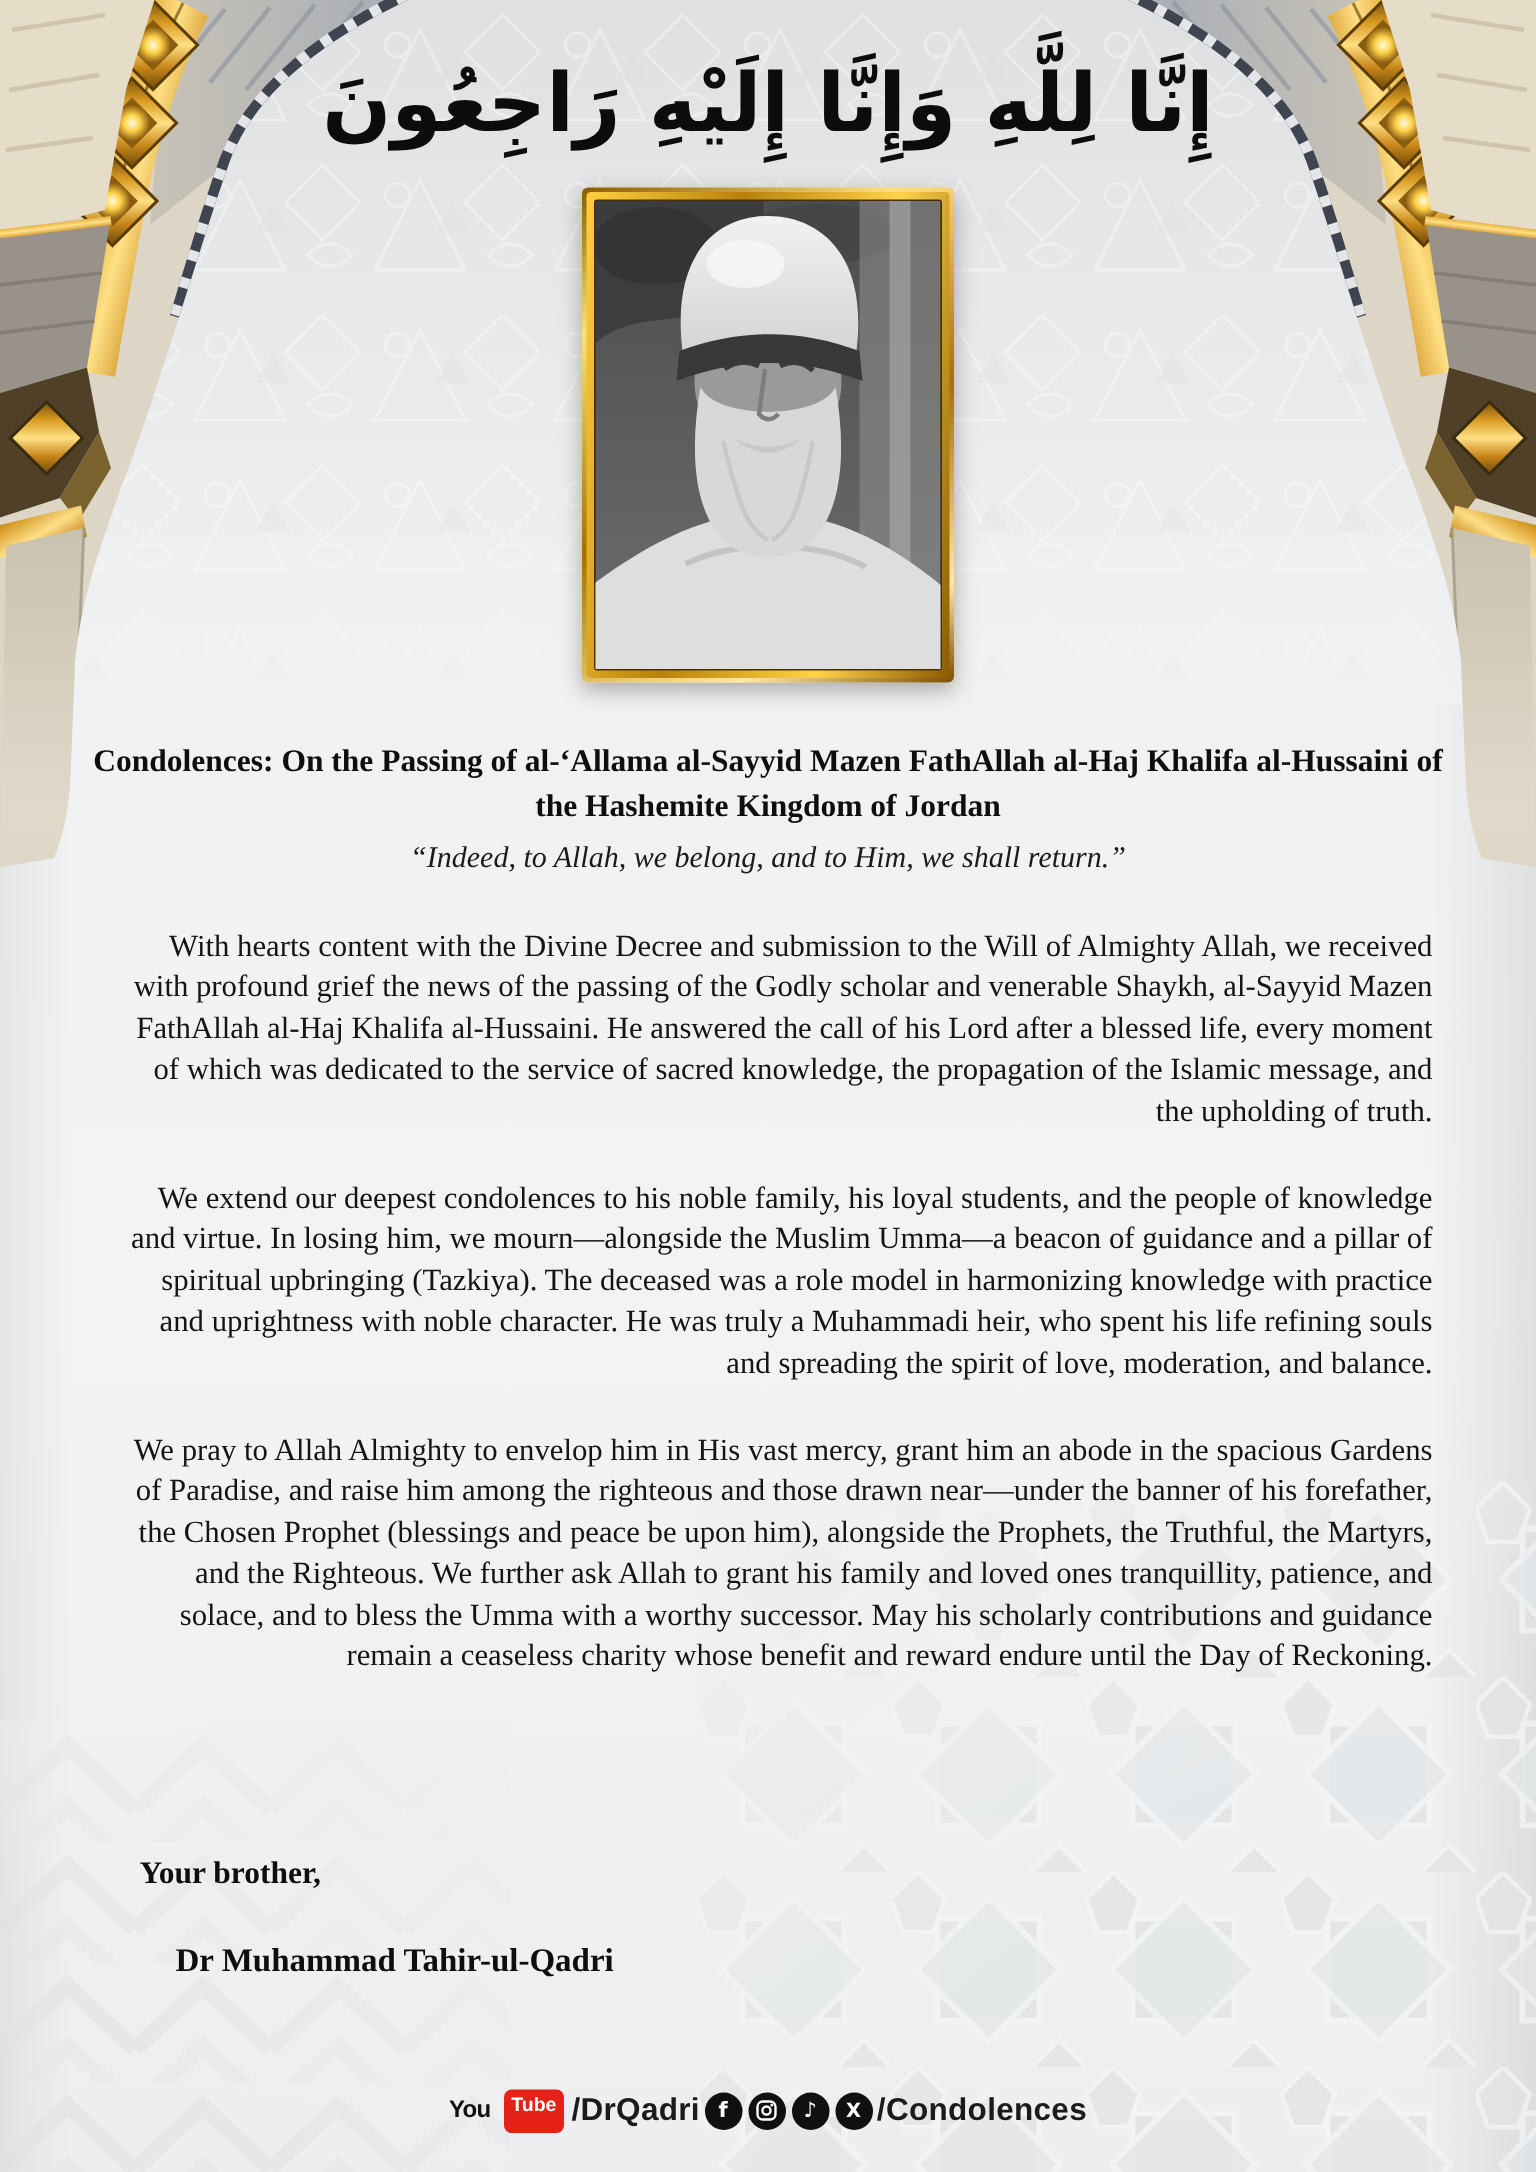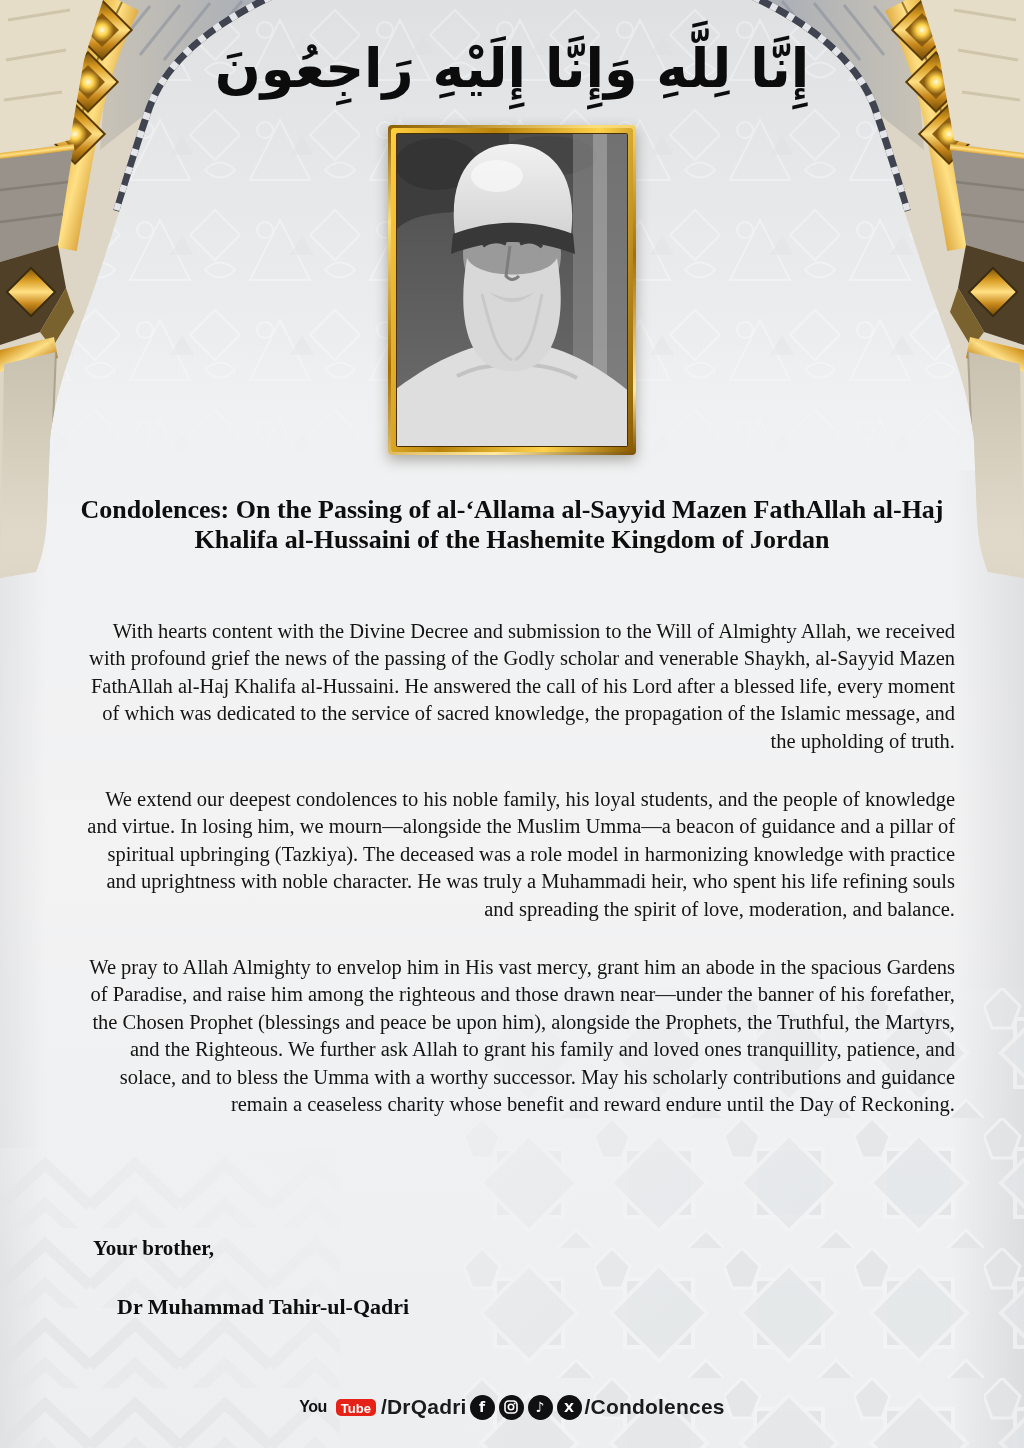--- a/index.html
+++ b/index.html
@@ -27,21 +27,21 @@
     position:absolute;top:125px;left:50%;transform:translateX(-50%);
     padding:3px;border-radius:4px;
     background:linear-gradient(155deg,#8a5c00,#ffdf7a 22%,#a86f00 55%,#ffe9a0 85%,#7a4e00);
     box-shadow:0 5px 14px rgba(40,35,20,.35);
   }
   .pf-mid{padding:5px;border-radius:3px;
     background:linear-gradient(100deg,#ffcf3e,#b8820a 35%,#ffd24a 70%,#8a5c00);}
   .pf-in{padding:1px;background:#4a3000;border-radius:2px;line-height:0;}
   .title{
     position:absolute;top:478px;left:50%;transform:translateX(-50%);
-    width:900px;text-align:center;font-weight:bold;font-size:26px;line-height:30px;
+    width:900px;text-align:center;font-weight:bold;font-size:21px;line-height:30px;
     color:#0e0e0e;
   }
   .quote{
     position:absolute;top:561px;left:0;width:100%;text-align:center;
     font-style:italic;font-size:20px;color:#1a1a1a;
   }
   .content{
     position:absolute;top:618px;left:73px;width:882px;
     font-size:20.5px;line-height:27.4px;color:#141414;text-align:right;
   }
@@ -52,21 +52,21 @@
   .signature{
     position:absolute;top:1294px;left:73px;font-weight:bold;font-size:22px;color:#0e0e0e;margin-left:44px;
   }
   .footer{
     position:absolute;top:1390px;left:0;width:100%;height:34px;
     display:flex;align-items:center;justify-content:center;gap:2px;
     font-family:"Liberation Sans", sans-serif;font-weight:bold;color:#1b1b1d;
   }
   .yt-logo{display:flex;align-items:center;gap:9px;margin-right:3px;}
   .yt-you{font-size:16px;letter-spacing:-0.5px;color:#111;}
-  .yt-tube{font-size:13px;color:#fff;background:#e62117;border-radius:5px;padding:2px 5px 0 5px;}
+  .yt-tube{font-size:13px;color:#fff;background:#e62117;border-radius:5px;padding:2px 5px 12px 5px;}
   .handle{font-size:21px;letter-spacing:.2px;}
   .sicon{
     width:25px;height:25px;border-radius:50%;background:#101012;color:#fff;
     display:inline-flex;align-items:center;justify-content:center;
     font-size:14px;line-height:1;margin:0 1px;flex:0 0 auto;
     font-family:"DejaVu Sans", sans-serif;
   }
   .sicon svg{display:block;}
   .sicon.x{font-size:13px;font-weight:bold;}
 </style>
@@ -240,20 +240,21 @@
           <path d="M58,100 C50,34 82,10 115,10 C148,10 182,34 174,100 L174,104 C135,91 96,91 58,104 Z" fill="url(#gHat)"></path>
           <ellipse cx="100" cy="42" rx="26" ry="16" fill="#fafafa" opacity=".7"></ellipse>
           <path d="M56,100 C96,85 136,85 176,100 L178,120 C136,104 97,104 54,120 Z" fill="#383838"></path>
         </svg>
       </div>
     </div>
   </div>
 
   <h1 class="title">Condolences: On the Passing of al-‘Allama al-Sayyid Mazen FathAllah al-Haj Khalifa al-Hussaini of the Hashemite Kingdom of Jordan</h1>
 
+  <div class="quote">“Indeed, to Allah, we belong, and to Him, we shall return.”</div>
 
   <div class="content">
     <p>With hearts content with the Divine Decree and submission to the Will of Almighty Allah, we received with profound grief the news of the passing of the Godly scholar and venerable Shaykh, al-Sayyid Mazen FathAllah al-Haj Khalifa al-Hussaini. He answered the call of his Lord after a blessed life, every moment of which was dedicated to the service of sacred knowledge, the propagation of the Islamic message, and the upholding of truth.</p>
     <p>We extend our deepest condolences to his noble family, his loyal students, and the people of knowledge and virtue. In losing him, we mourn—alongside the Muslim Umma—a beacon of guidance and a pillar of spiritual upbringing (Tazkiya). The deceased was a role model in harmonizing knowledge with practice and uprightness with noble character. He was truly a Muhammadi heir, who spent his life refining souls and spreading the spirit of love, moderation, and balance.</p>
     <p>We pray to Allah Almighty to envelop him in His vast mercy, grant him an abode in the spacious Gardens of Paradise, and raise him among the righteous and those drawn near—under the banner of his forefather, the Chosen Prophet (blessings and peace be upon him), alongside the Prophets, the Truthful, the Martyrs, and the Righteous. We further ask Allah to grant his family and loved ones tranquillity, patience, and solace, and to bless the Umma with a worthy successor. May his scholarly contributions and guidance remain a ceaseless charity whose benefit and reward endure until the Day of Reckoning.</p>
   </div>
 
   <div class="closing">Your brother,</div>
   <div class="signature">Dr Muhammad Tahir-ul-Qadri</div>
 

